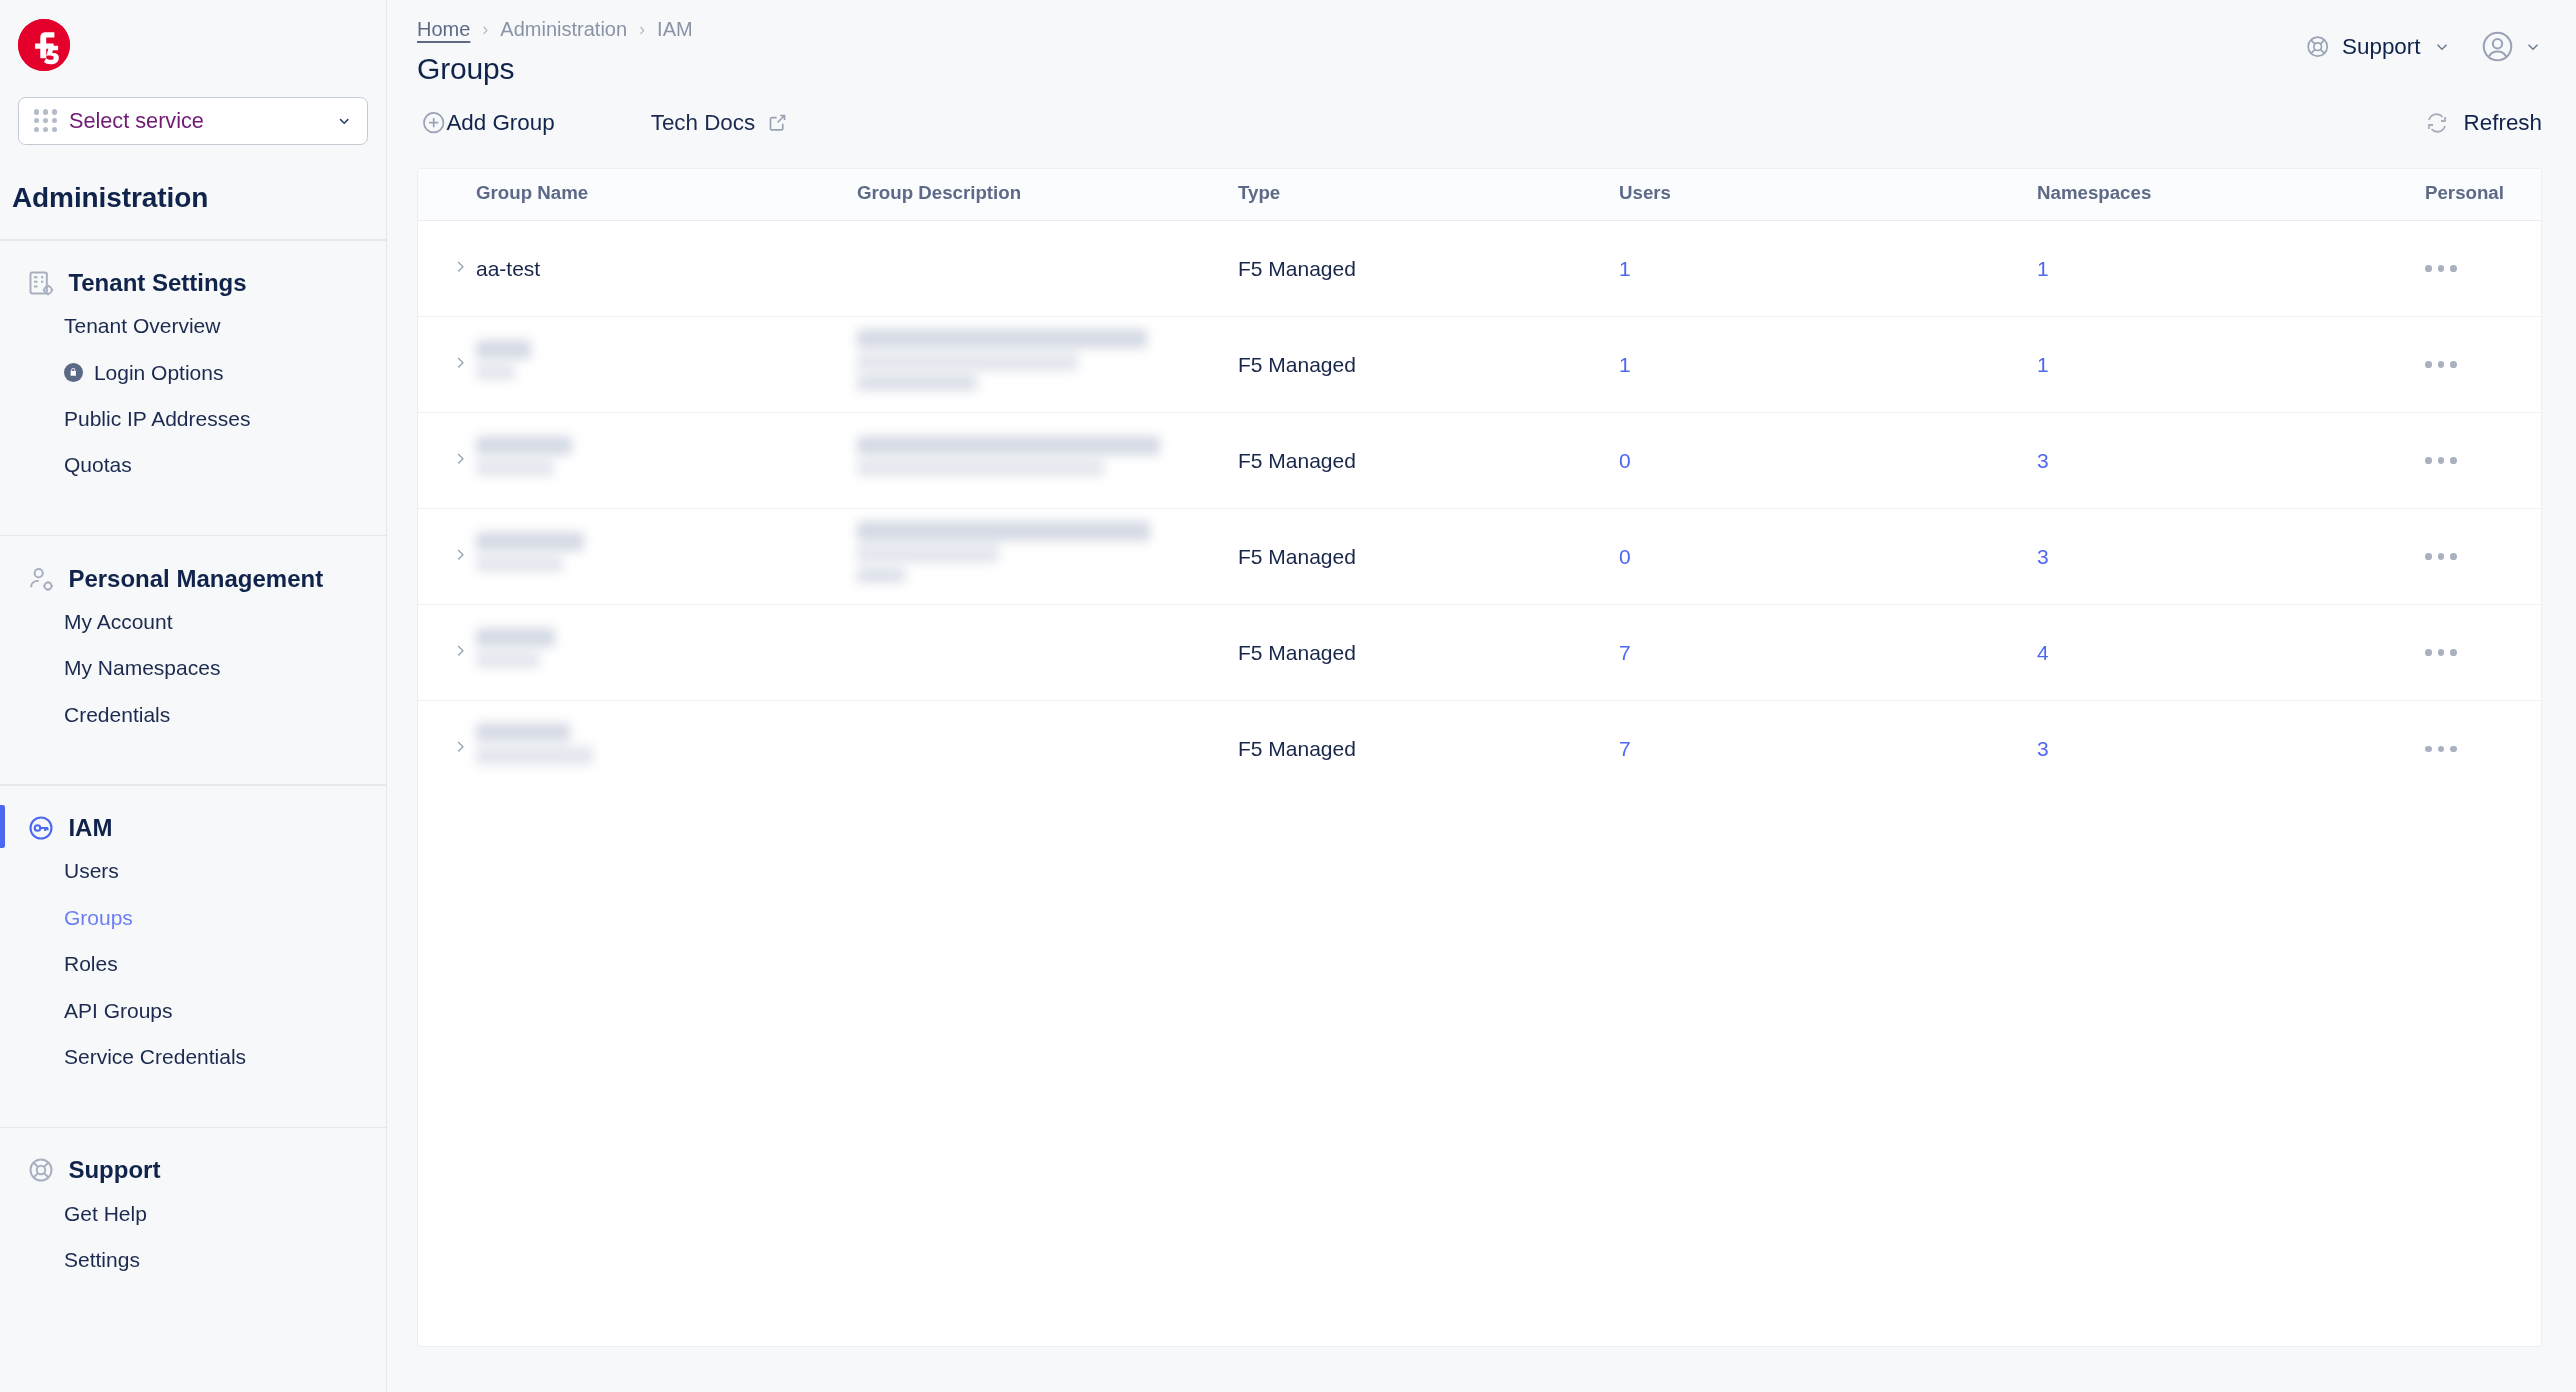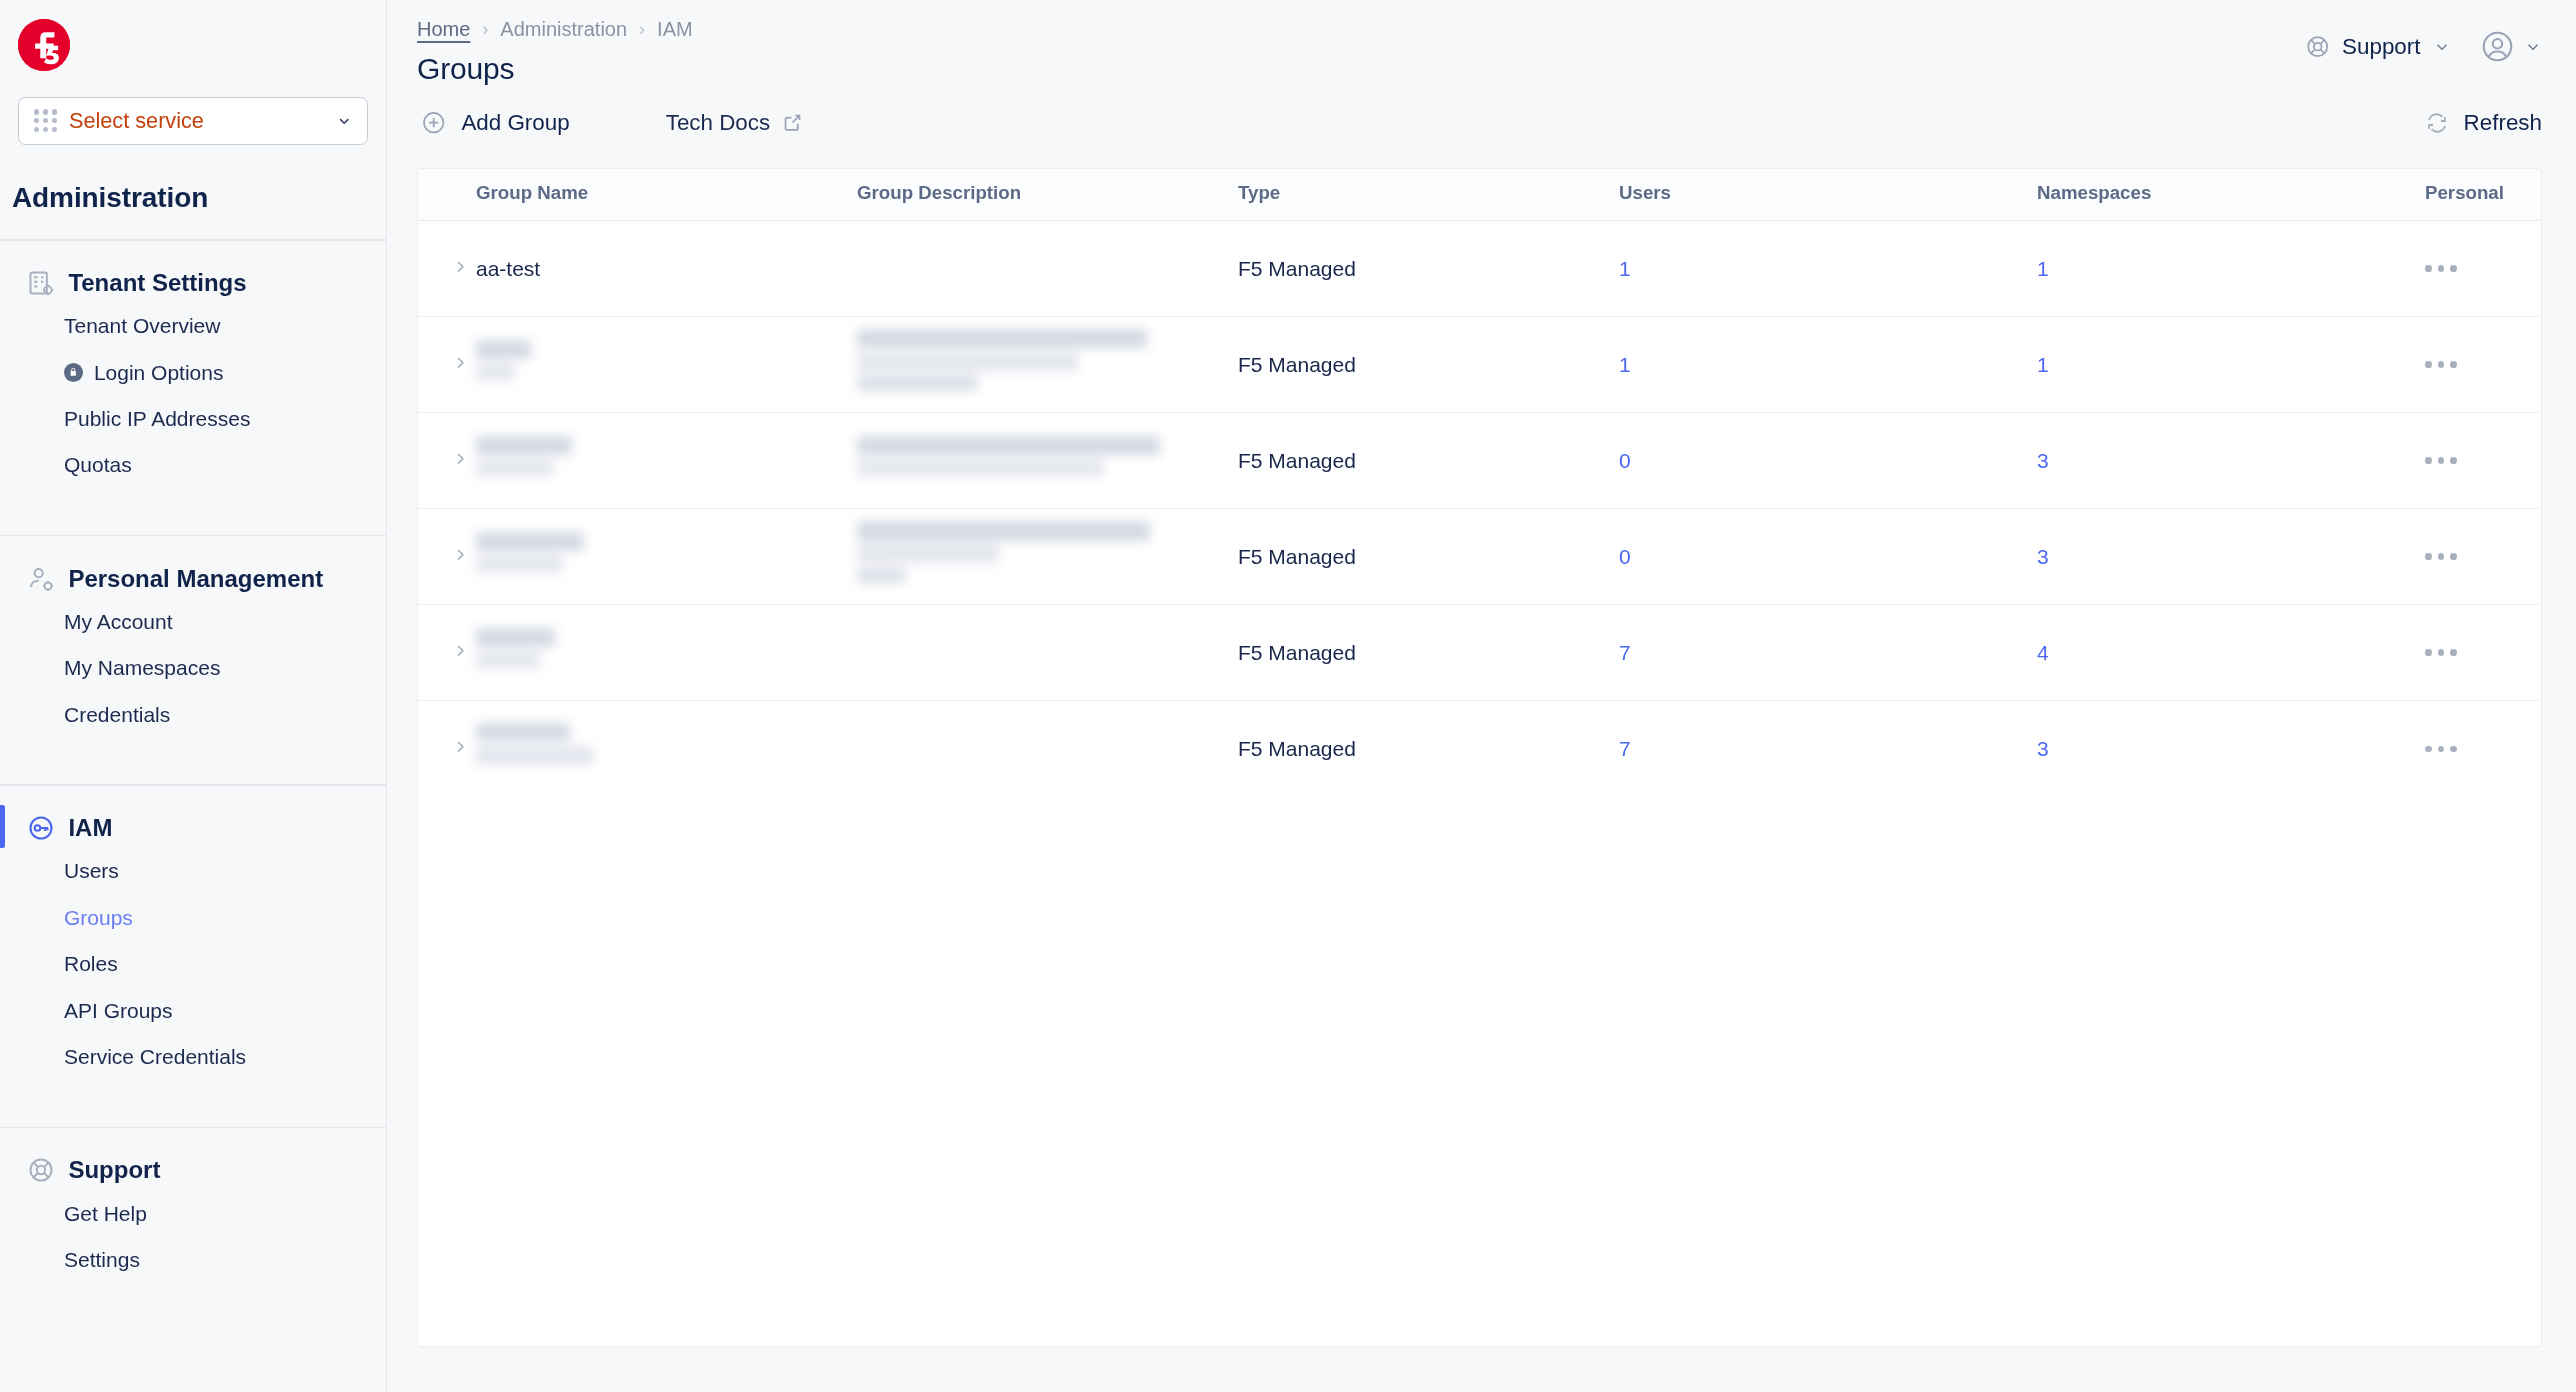--- a/index.html
+++ b/index.html
@@ -34,21 +34,21 @@
     height: 48px;
     background: #ffffff;
     border: 1.5px solid #c3c9d4;
     border-radius: 7.5px;
     display: flex; align-items: center;
     padding: 0 15px;
     gap: 12px;
   }
   .grid-icon { display: grid; grid-template-columns: repeat(3, 5.2px); gap: 3.7px; }
   .grid-icon i { width: 5.2px; height: 5.2px; background: #b4bcca; border-radius: 50%; display:block; }
-  .service-select-label { font-size: 21.7px; color: #c2410c; flex: 1; }
+  .service-select-label { font-size: 21.7px; color: #701a75; flex: 1; }
   .chev-down { width: 16.4px; height: 16.4px; color: #2d3f66; }
 
   .admin-title {
     margin: 37px 0 0 12px;
     font-size: 28px; font-weight: bold; color: #10234a;
     letter-spacing: -0.1px;
   }
 
   .nav-divider { height: 1.5px; background: #e4e7ec; margin: 25.4px 0 0 0; }
 
@@ -97,21 +97,21 @@
   .lifebuoy { width: 25.4px; height: 25.4px; color: #9aa3b5; }
   .avatar-btn { display: flex; align-items: center; gap: 10.5px; }
   .avatar { width: 33px; height: 33px; color: #9aa3b5; }
   .chev-sm { width: 18px; height: 18px; color: #6f7b92; }
 
   .toolbar {
     height: 69px; display: flex; align-items: center;
     padding: 0 34px 0 34px; gap: 72px;
     flex: 0 0 69px;
   }
-  .tool-btn { display: flex; align-items: center; gap: 15px; font-size: 22.4px; color: #10234a; }
+  .tool-btn { display: flex; align-items: center; gap: 0; font-size: 22.4px; color: #10234a; }
   .plus-circle { width: 25.4px; height: 25.4px; color: #9aa3b5; }
   .techdocs { display: flex; align-items: center; gap: 12px; font-size: 22.4px; color: #1b2a4e; }
   .techdocs .lbl { text-underline-offset: 4.5px; margin-left: 24px; }
   .ext-icon { width: 21px; height: 21px; color: #98a1b3; }
   .spacer { flex: 1; }
   .refresh-btn { display: flex; align-items: center; gap: 15px; font-size: 22.4px; color: #10234a; }
   .refresh-icon { width: 24px; height: 24px; color: #a6aebd; }
 
   
   .card {

